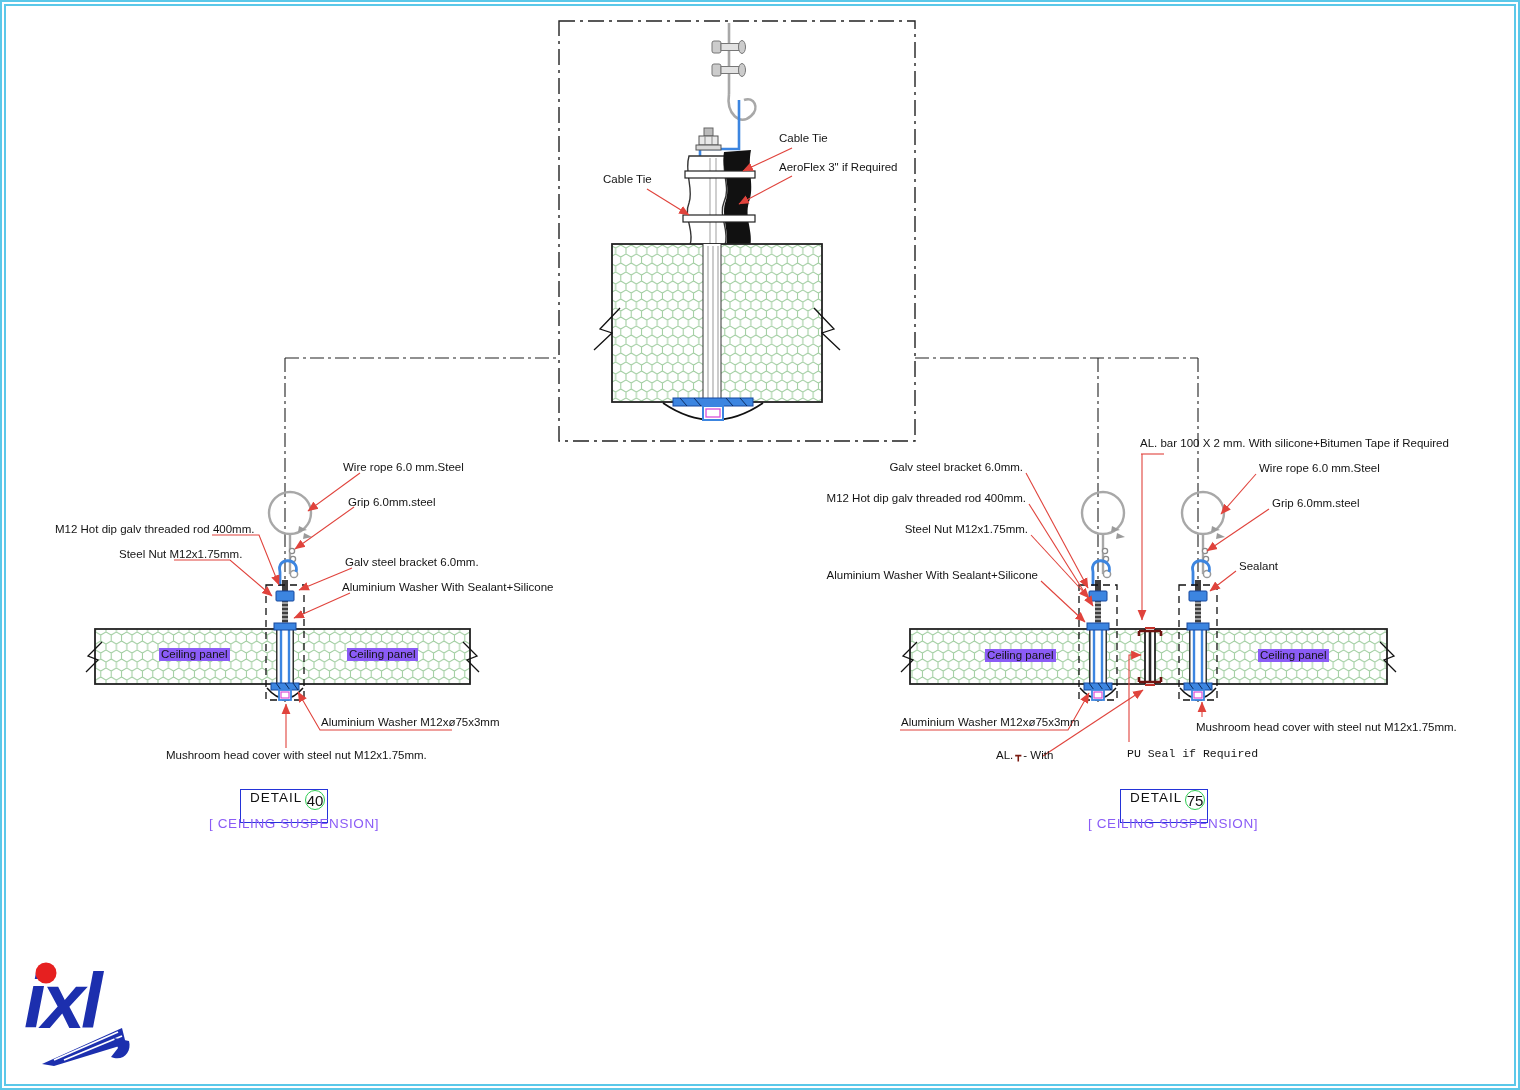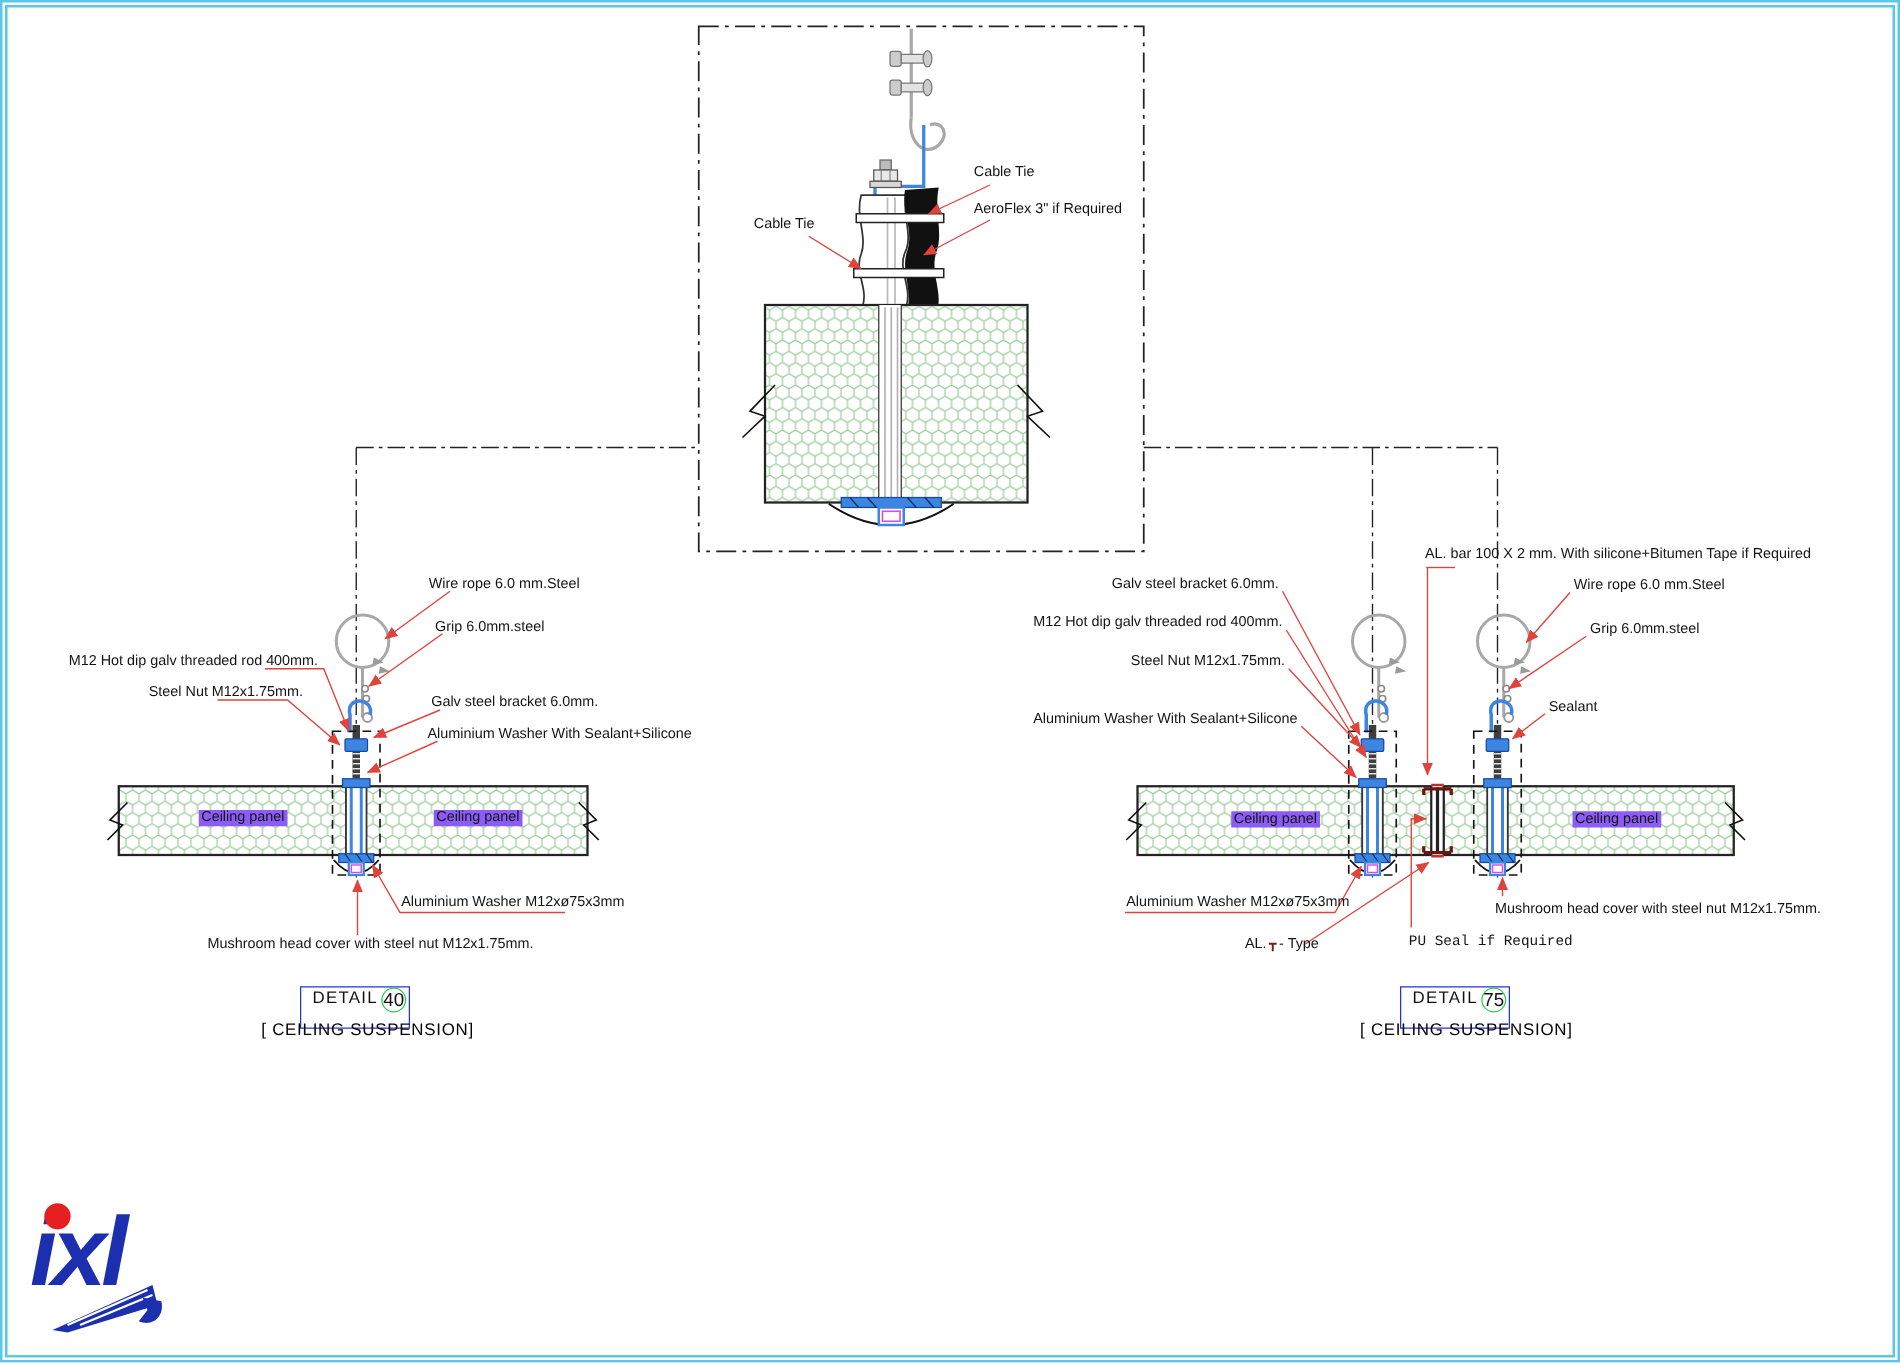--- a/index.html
+++ b/index.html
@@ -3,21 +3,21 @@
 <meta charset="utf-8">
 <style>
   html,body{margin:0;padding:0;background:#e8e8e8;}
   #sheet{position:relative;width:1520px;height:1090px;background:#fff;overflow:hidden;
          border:2px solid #5bc8e9;outline:2px solid #5bc8e9;outline-offset:-6px;box-sizing:border-box;
          font-family:"Liberation Sans", sans-serif;}
   #dwg{position:absolute;left:0;top:0;}
   .lbl{position:absolute;font-size:11.5px;color:#141414;white-space:nowrap;line-height:13px;z-index:5;}
   .lbl-r{position:absolute;font-size:11.5px;color:#141414;white-space:nowrap;line-height:13px;z-index:5;text-align:right;}
   .halo{background:#8b5cf6;padding:0 2px;}
-  .cap{position:absolute;font-size:13.5px;color:#000000;letter-spacing:0.6px;white-space:nowrap;z-index:5;}
+  .cap{position:absolute;font-size:13.5px;color:#8b5cf6;letter-spacing:0.6px;white-space:nowrap;z-index:5;}
   .badge{position:absolute;width:88px;height:34px;border:1.5px solid #2433d8;box-sizing:border-box;
          display:flex;justify-content:space-between;padding:0 2px 0 9px;
          font-size:13.5px;color:#111;letter-spacing:1px;background:#fff;z-index:5;}
   .badge-circle{width:18px;height:18px;border:1.6px solid #2ecc52;border-radius:50%;
          display:flex;align-items:center;justify-content:center;font-size:15px;letter-spacing:0;color:#111;}
   .t-sym{color:#7a1a10;font-size:10px;padding:0 2px;}
 </style>
 </head>
 <body>
 
@@ -219,21 +219,21 @@
 <span class="lbl-r" style="right:490px;top:521px;">Steel Nut M12x1.75mm.</span>
 <span class="lbl-r" style="right:480px;top:567px;">Aluminium Washer With Sealant+Silicone</span>
 <span class="lbl" style="left:1257px;top:460px;">Wire rope 6.0 mm.Steel</span>
 <span class="lbl" style="left:1270px;top:495px;">Grip 6.0mm.steel</span>
 <span class="lbl" style="left:1237px;top:558px;">Sealant</span>
 <span class="lbl halo" style="left:983px;top:647px;">Ceiling panel</span>
 <span class="lbl halo" style="left:1256px;top:647px;">Ceiling panel</span>
 <span class="lbl" style="left:899px;top:714px;">Aluminium Washer M12xø75x3mm</span>
 <span class="lbl" style="left:1194px;top:719px;">Mushroom head cover with steel nut M12x1.75mm.</span>
 <span class="lbl" style="left:994px;top:747px;">
-  <span>AL.</span><span class="t-sym">┳</span><span>- Type</span>
+  <span>AL.</span><span class="t-sym">┳</span><span>- With</span>
 </span>
 <span class="lbl" style="left:1125px;top:745px;font-family:Liberation Mono, monospace;">PU Seal if Required</span>
 <div class="badge" style="left:1118px;top:787px;">
   <span>DETAIL</span>
   <span class="badge-circle">75</span>
 </div>
 <span class="cap" style="left:1086px;top:814px;">[ CEILING SUSPENSION]</span>
 
 </div>
 

